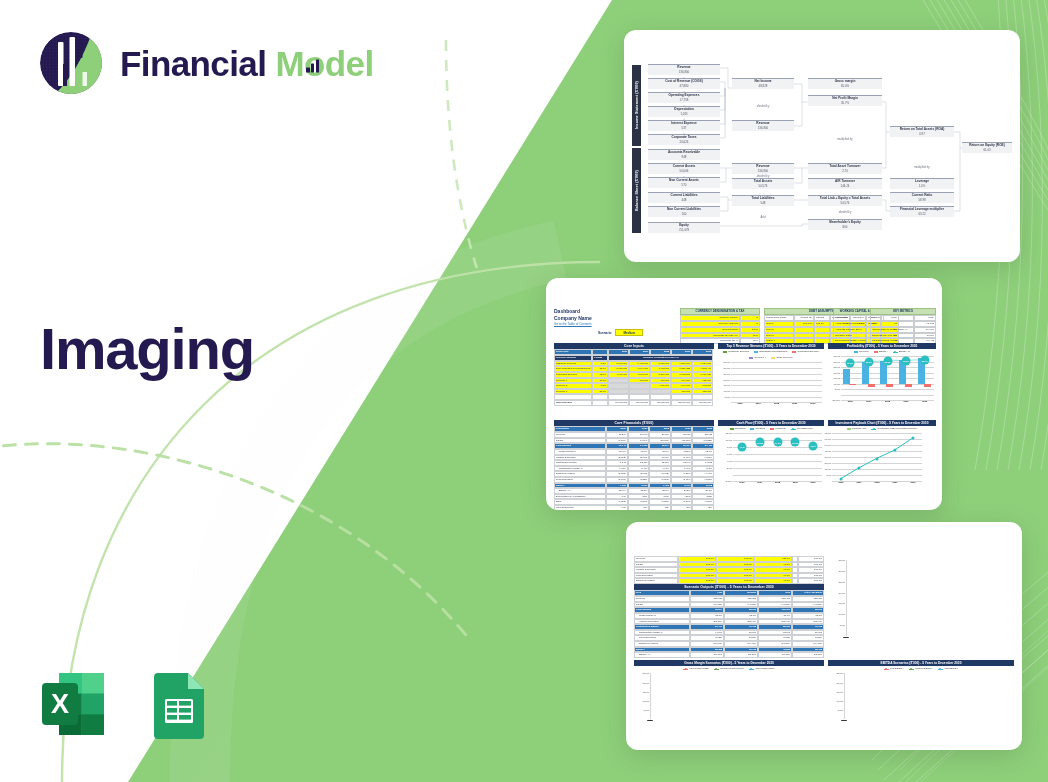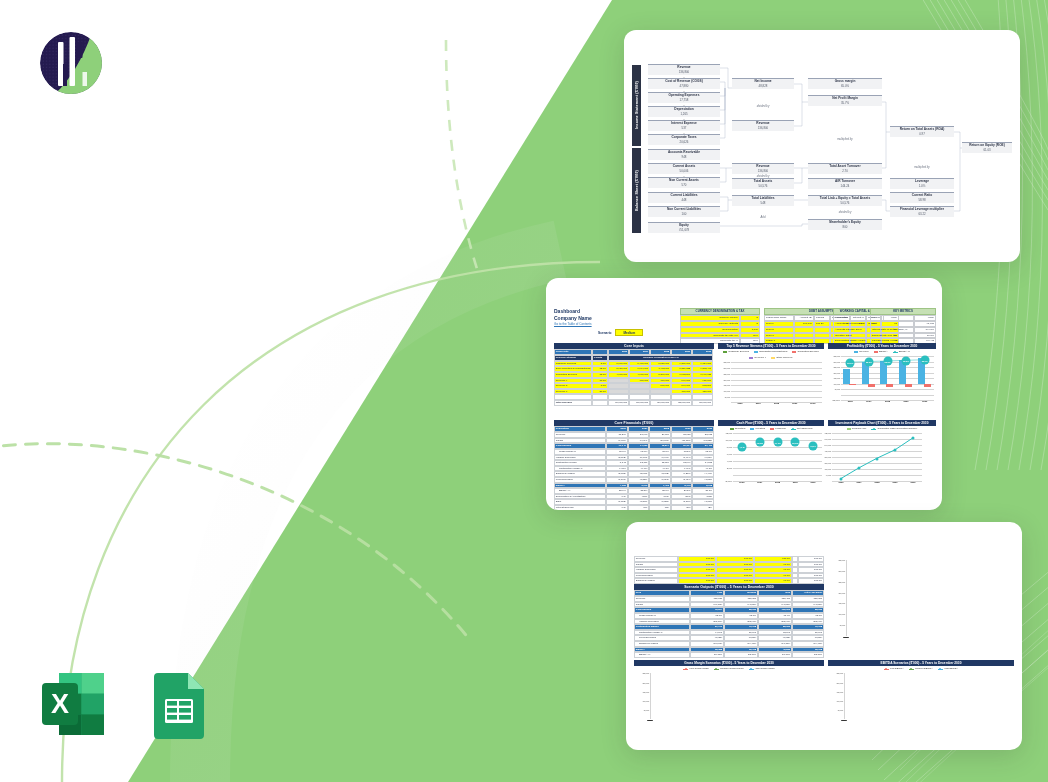--- a/index.html
+++ b/index.html
@@ -201,23 +201,31 @@
           <g fill="#241a4f">
             <rect x="27" y="36" width="4" height="22"></rect>
             <rect x="41" y="14" width="5.5" height="16" rx="1"></rect>
           </g>
           <g fill="#ffffff" opacity=".85">
             <rect x="46.5" y="44" width="4.5" height="14"></rect>
           </g>
         </g>
       </svg>
     </div>
+    <div class="logo-text">
+      <span class="t1">Financial</span><span>&nbsp;</span><span class="t2">M<span class="logo-o">o<span class="bars">
+              <i style="height:5px"></i>
+              <i style="height:9px"></i>
+              <i style="height:13px"></i>
+            </span></span>del</span>
+    </div>
   </div>
 
   <div class="page-title">
+    <div>Imaging</div>
   </div>
 
   <div class="app-icons">
     <div class="app-icon">
       <svg viewBox="0 0 78 78" width="78" height="78">
         <rect x="25" y="8" width="45" height="62" rx="3" fill="#21a366"></rect>
         <rect x="25" y="8" width="22.5" height="20.7" fill="#33c481"></rect>
         <rect x="47.5" y="8" width="22.5" height="20.7" fill="#4fd18b"></rect>
         <rect x="25" y="28.7" width="22.5" height="20.7" fill="#107c41"></rect>
         <rect x="47.5" y="28.7" width="22.5" height="20.7" fill="#21a366"></rect>

